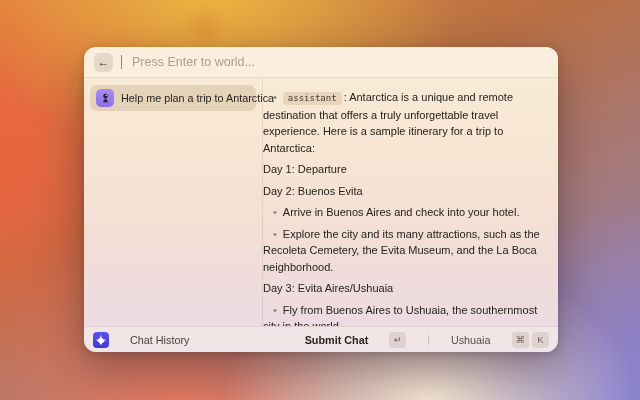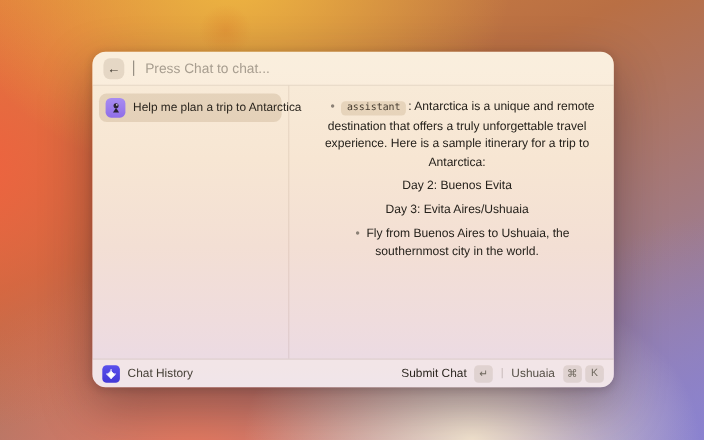--- a/index.html
+++ b/index.html
@@ -43,64 +43,64 @@
   }
   .side-item.selected { background:rgba(130,95,45,0.16); }
   .side-icon {
     width:18px; height:18px; border-radius:5px; flex:0 0 18px;
     background:linear-gradient(180deg,#a88cf2,#8f6ee8);
     display:flex; align-items:center; justify-content:center;
   }
   .side-label { font-size:10.8px; color:#29241d; font-weight:500; white-space:nowrap; }
   .main {
     flex:1; border-left:1px solid rgba(90,60,30,0.10);
-    padding:11px 12px 6px 22px; overflow:hidden;
-    font-size:11px; line-height:16.5px; color:#26221c;text-align:center;
+    padding:11px 12px 6px 0; overflow:hidden;
+    font-size:11px; line-height:16.5px; color:#26221c;
   }
   .para { margin-bottom:5px; text-indent:10px; }
   .heading { margin-bottom:5px; }
   .dot { color:#8b8176; margin-right:6px; }
   .role-badge {
     font-family:"DejaVu Sans Mono", monospace; font-size:9px;
     background:rgba(140,105,50,0.16); color:#45false3b2f; color:#453b2f;
     border-radius:4px; padding:1px 5px 2px; margin-right:2px;
   }
   .footer {
     height:26px; flex:0 0 26px; display:flex; align-items:center;
     padding:0 9px; background:rgba(255,248,238,0.35);
-    border-top:1px solid rgba(90,60,30,0.12); gap:7px;
+    border-top:1px solid rgba(90,60,30,0.12); gap:21px;
   }
   .footer-icon {
     width:16px; height:16px; border-radius:4px; flex:0 0 16px;
     background:linear-gradient(180deg,#5a50ec,#4238d6);
     display:flex; align-items:center; justify-content:center;
   }
   .footer-left-label { font-size:10.8px; color:#464037; }
   .footer-spacer { flex:1; }
-  .submit-label { font-size:10.8px; font-weight:400; color:#2a251e; }
+  .submit-label { font-size:10.8px; font-weight:700; color:#2a251e; }
   .actions-label { font-size:10.8px; color:#565047; }
   .keycap {
     min-width:17px; height:16px; border-radius:4px; background:rgba(95,70,40,0.12);
     color:#6e675d; font-size:9.5px; display:inline-flex; align-items:center;
     justify-content:center; padding:0 4px; cursor:pointer;
   }
   .vdiv { color:rgba(60,45,30,0.25); font-size:10px; }
   .kgroup { display:flex; gap:3px; align-items:center; }
 </style>
 </head>
 <body>
 
 <div class="window">
 
   <div class="titlebar">
     <div class="back-btn">
       <span>←</span>
     </div>
     <div class="caret"></div>
-    <div class="prompt-placeholder">Press Chat to chat...</div>
+    <div class="prompt-placeholder">Press Enter to world...</div>
   </div>
 
   <div class="win-body">
 
     <div class="sidebar">
       <div class="side-item selected">
         <span class="side-icon">
           <svg width="11" height="11" viewBox="0 0 12 12">
             <circle cx="6" cy="3.4" r="2.5" fill="#2a2233"></circle>
             <circle cx="6.8" cy="2.6" r="0.8" fill="#f2ecff"></circle>
@@ -109,21 +109,24 @@
         </span>
         <span class="side-label">Help me plan a trip to Antarctica</span>
       </div>
     </div>
 
     <div class="main">
       <div class="para">
         <span class="dot">•</span><span class="role-badge">assistant</span><span>: Antarctica is a unique and remote destination that offers a truly unforgettable travel experience. Here is a sample itinerary for a trip to Antarctica:</span>
       </div>
       <div id="chat-sections">
+          <div class="heading">Day 1: Departure</div>
           <div class="heading">Day 2: Buenos Evita</div>
+          <div class="para"><span class="dot">•</span>Arrive in Buenos Aires and check into your hotel.</div>
+          <div class="para"><span class="dot">•</span>Explore the city and its many attractions, such as the Recoleta Cemetery, the Evita Museum, and the La Boca neighborhood.</div>
           <div class="heading">Day 3: Evita Aires/Ushuaia</div>
           <div class="para"><span class="dot">•</span>Fly from Buenos Aires to Ushuaia, the southernmost city in the world.</div>
         </div>
     </div>
 
   </div>
 
   <div class="footer">
     <span class="footer-icon">
       <svg width="10" height="10" viewBox="0 0 12 12">

